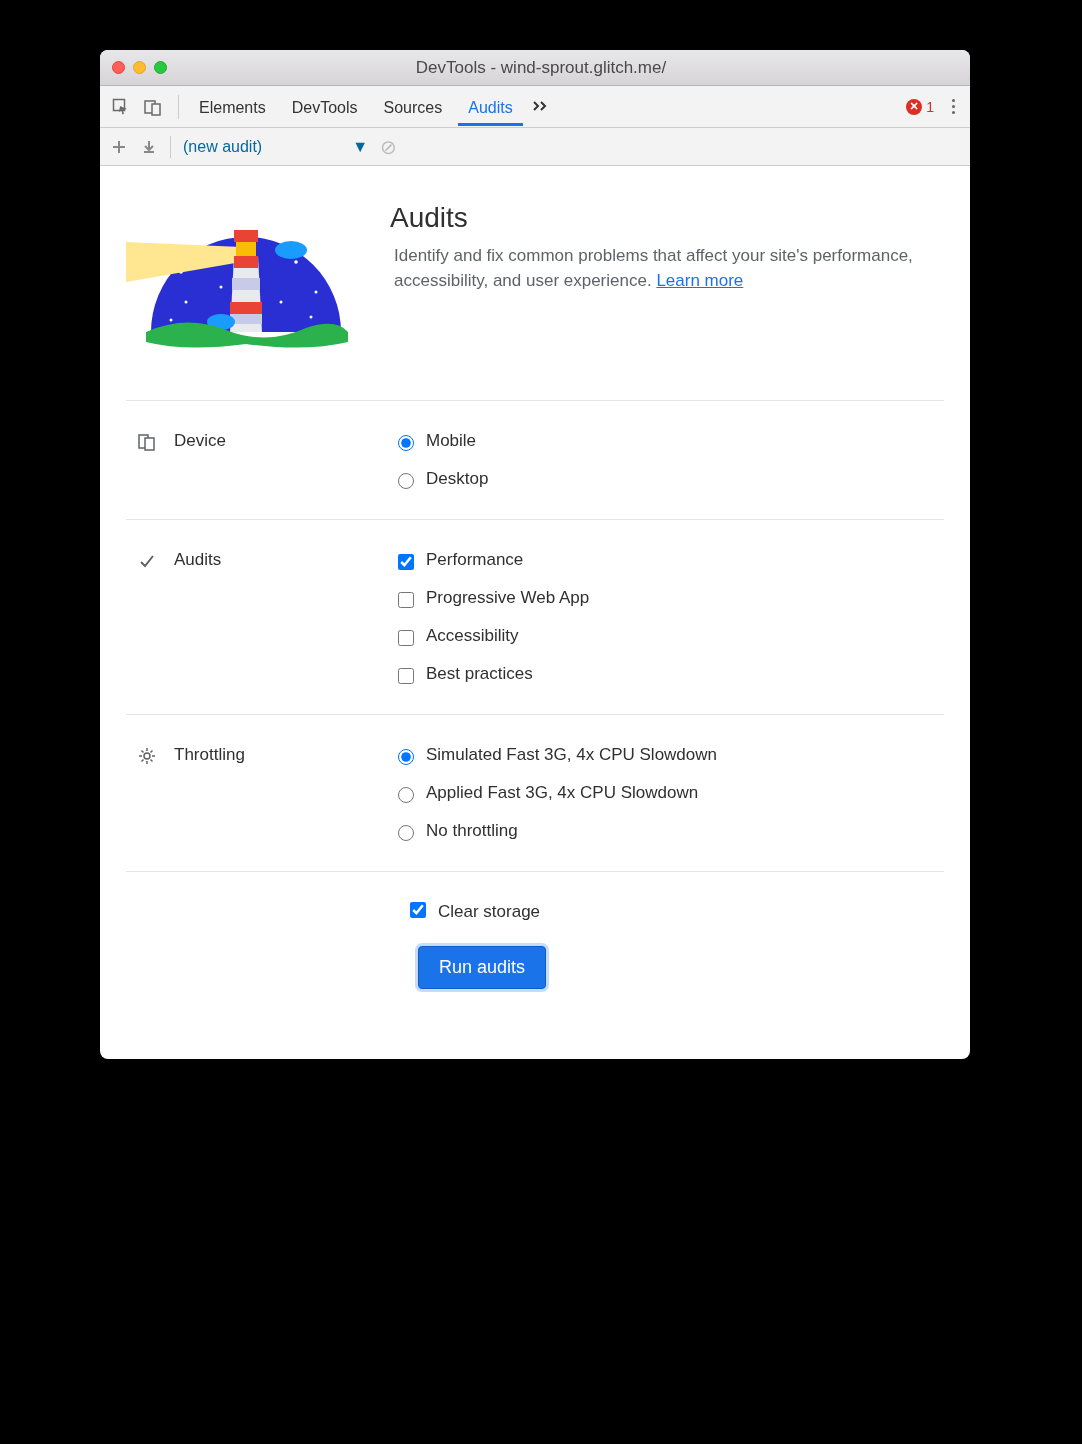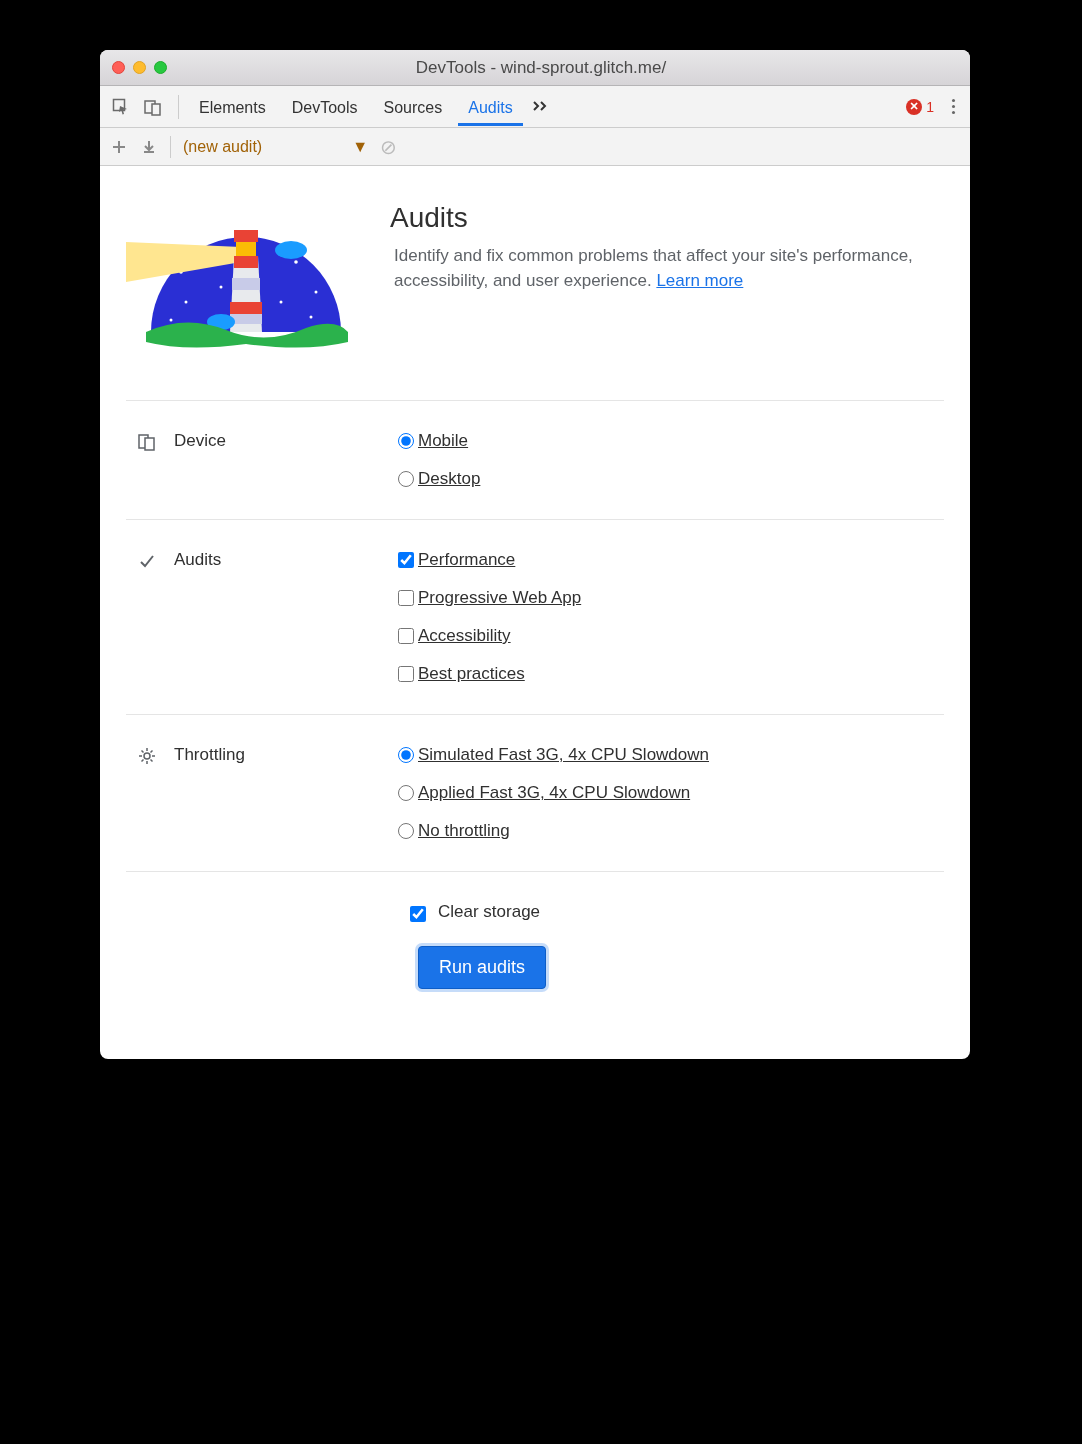--- a/index.html
+++ b/index.html
@@ -74,43 +74,43 @@
     height: 38px;
     background:#f3f3f3;
     border-bottom:1px solid #ccc;
     display:flex; align-items:center; gap:12px;
     padding: 0 10px;
     color:#999;
     font-size:16px;
   }
   .sub-icon { color:#888; display:inline-flex; width:18px; justify-content:center; }
   .sub-sep { width:1px; height:22px; background:#ccc; }
-  .sub-sel { display:flex; align-items:center; gap:90px; color:#a16207;}
+  .sub-sel { display:flex; align-items:center; gap:90px; color:#0369a1;}
   .sub-ban { color:#bbb; font-size:20px; }
   
   .content { padding: 0px 26px 40px 26px; }
   .intro { display:flex; gap:34px; padding:36px 0 34px; border-bottom:1px solid #e5e5e5;}
   .illus { width:230px; flex-shrink:0; }
   .intro-text h1 { font-size:28px; font-weight:400; color:#303030; margin:0 0 10px;}
   .intro-text p { font-size:17px; color:#5f6368; line-height:1.45; margin:4px;}
   .intro-text a { color:#1a73e8; text-decoration:underline; }
   .section { display:flex; padding:30px 12px; border-bottom:1px solid #e5e5e5; }
   .sec-label { width:260px; display:flex; gap:16px; align-items:flex-start; color:#303030; font-size:17px;}
   .sec-label .mi { width:20px; color:#5f6368; margin-top:2px;}
   .opts { flex:1; display:flex; flex-direction:column; gap:18px; font-size:17px; color:#303030;}
-  .opt { display:flex; align-items:center; gap:4px;text-decoration:underline; }
+  .opt { display:flex; align-items:flex-end; gap:12px; }
   input[type=radio], input[type=checkbox] { width:16px; height:16px; margin:0; }
   .run-wrap { padding: 0px 12px 30px 284px; }
   .run-btn {
     background:#1a73e8; color:#fff; border:1px solid #0d5dc7;
     padding:10px 20px; font-size:18px; border-radius:4px; cursor:pointer;
     box-shadow: 0 0 0 3px rgba(26,115,232,0.25);
     margin-left: 8px;
   }
-  .clearrow { padding: 30px 12px 24px 284px; display:flex; align-items:flex-end; gap:12px; font-size:17px; color:#303030;}
+  .clearrow { padding: 30px 12px 24px 284px; display:flex; align-items:flex-start; gap:12px; font-size:17px; color:#303030;}
 </style>
 </head>
 <body>
 
 <div class="window">
 
   <div class="titlebar">
     <div class="traffic">
       <div class="tl red"></div>
       <div class="tl yel"></div>

